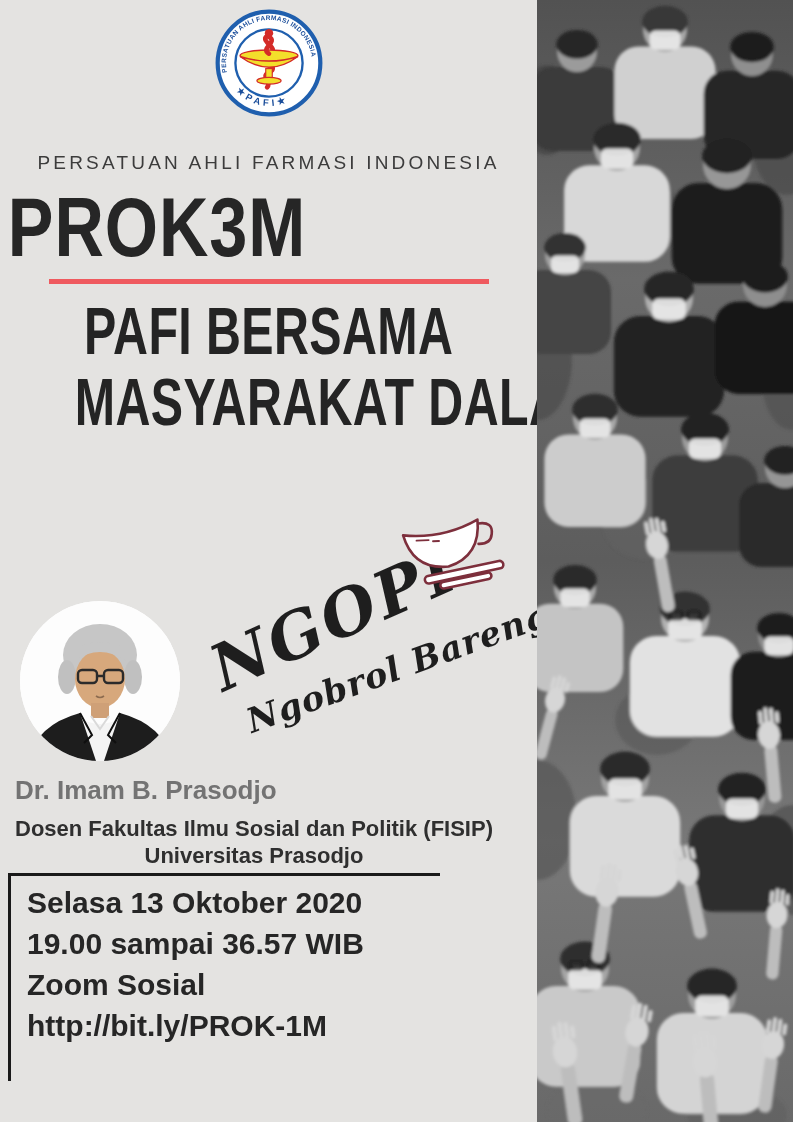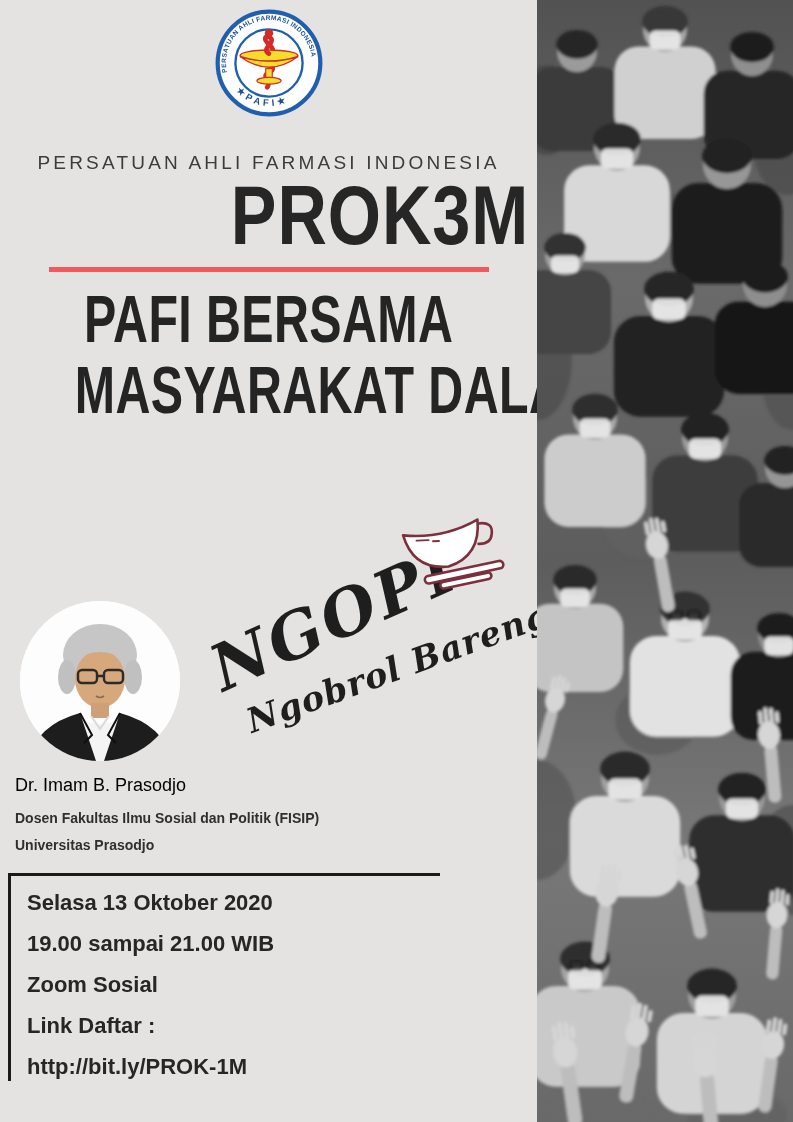--- a/index.html
+++ b/index.html
@@ -11,21 +11,21 @@
   }
   .left-col{position:absolute;left:0;top:0;width:537px;height:1122px;}
 
   .logo{display:block;margin:7px auto 0;width:112px;height:112px;}
 
   .org-name{
     margin-top:33px;text-align:center;
     font-size:19px;letter-spacing:3.2px;color:#3c3c3c;font-weight:normal;
     white-space:nowrap;
   }
-  .prok3m-wrap{text-align:right;margin-top:0;height:84px;}
+  .prok3m-wrap{text-align:left;margin-top:12px;height:84px;}
   .prok3m{
     display:inline-block;font-size:72px;font-weight:bold;color:#262626;
     line-height:82px;letter-spacing:1px;transform:scale(0.95,1.16);
     transform-origin:center;
   }
   .red-line{width:440px;height:5px;background:#ef5a5f;margin:9px auto 11px;}
 
   .main-title{ text-align:center; }
   .main-title .tline{white-space:nowrap;height:71px;}
   .main-title .tline span{
@@ -46,29 +46,29 @@
     font-size:34px;color:#1e1e1e;letter-spacing:1px;white-space:nowrap;
     transform:rotate(-20deg);transform-origin:left center;
   }
   .cup{position:absolute;left:394px;top:508px;width:112px;height:92px;}
 
   .avatar{
     position:absolute;left:20px;top:601px;width:160px;height:160px;
     border-radius:50%;overflow:hidden;background:#fdfdfd;
   }
   .speaker{position:absolute;left:15px;top:775px;}
-  .speaker-name{font-size:18px;font-weight:normal;color:#000000;}
-  .speaker-role{font-size:14px;font-weight:bold;color:#2f2f2f;line-height:27px;margin-top:9px;}
+  .speaker-name{font-size:26px;font-weight:bold;color:#737373;}
+  .speaker-role{font-size:22px;font-weight:bold;color:#2f2f2f;line-height:27px;margin-top:9px;text-align:center;}
 
   .details{
     position:absolute;left:8px;top:873px;width:432px;height:208px;
     border-top:3px solid #1a1a1a;border-left:3px solid #1a1a1a;
     box-sizing:border-box;padding:12px 0 0 16px;
   }
-  .details p{margin:0 0 12px;font-size:22px;font-weight:bold;color:#262626;line-height:29px;white-space:nowrap;}
+  .details p{margin:0 0 12px;font-size:30px;font-weight:bold;color:#262626;line-height:29px;white-space:nowrap;}
 
   .photo-strip{position:absolute;right:0;top:0;width:256px;height:1122px;}
   .photo-strip svg{display:block;}
 </style>
 </head>
 <body>
 
 <div class="left-col">
 
   <svg class="logo" viewBox="0 0 120 120">
@@ -148,23 +148,22 @@
   <div class="speaker">
     <div class="speaker-name">Dr. Imam B. Prasodjo</div>
     <div class="speaker-role">
       <div>Dosen Fakultas Ilmu Sosial dan Politik (FISIP)</div>
       <div>Universitas Prasodjo</div>
     </div>
   </div>
 
   <div class="details">
     <p>Selasa 13 Oktober 2020</p>
-    <p>19.00 sampai 21.00 WIB</p>
+    <p>19.00 sampai 36.57 WIB</p>
     <p>Zoom Sosial</p>
-    <p>Link Daftar :</p>
     <p>http://bit.ly/PROK-1M</p>
   </div>
 </div>
 
 <div class="photo-strip">
   <svg id="crowd" viewBox="0 0 256 1122" width="256" height="1122">
       <defs>
     <linearGradient id="gbg" x1="0" y1="0" x2="0" y2="1">
       <stop offset="0" stop-color="#525252"></stop>
           <stop offset="0.25" stop-color="#6a6a6a"></stop>

